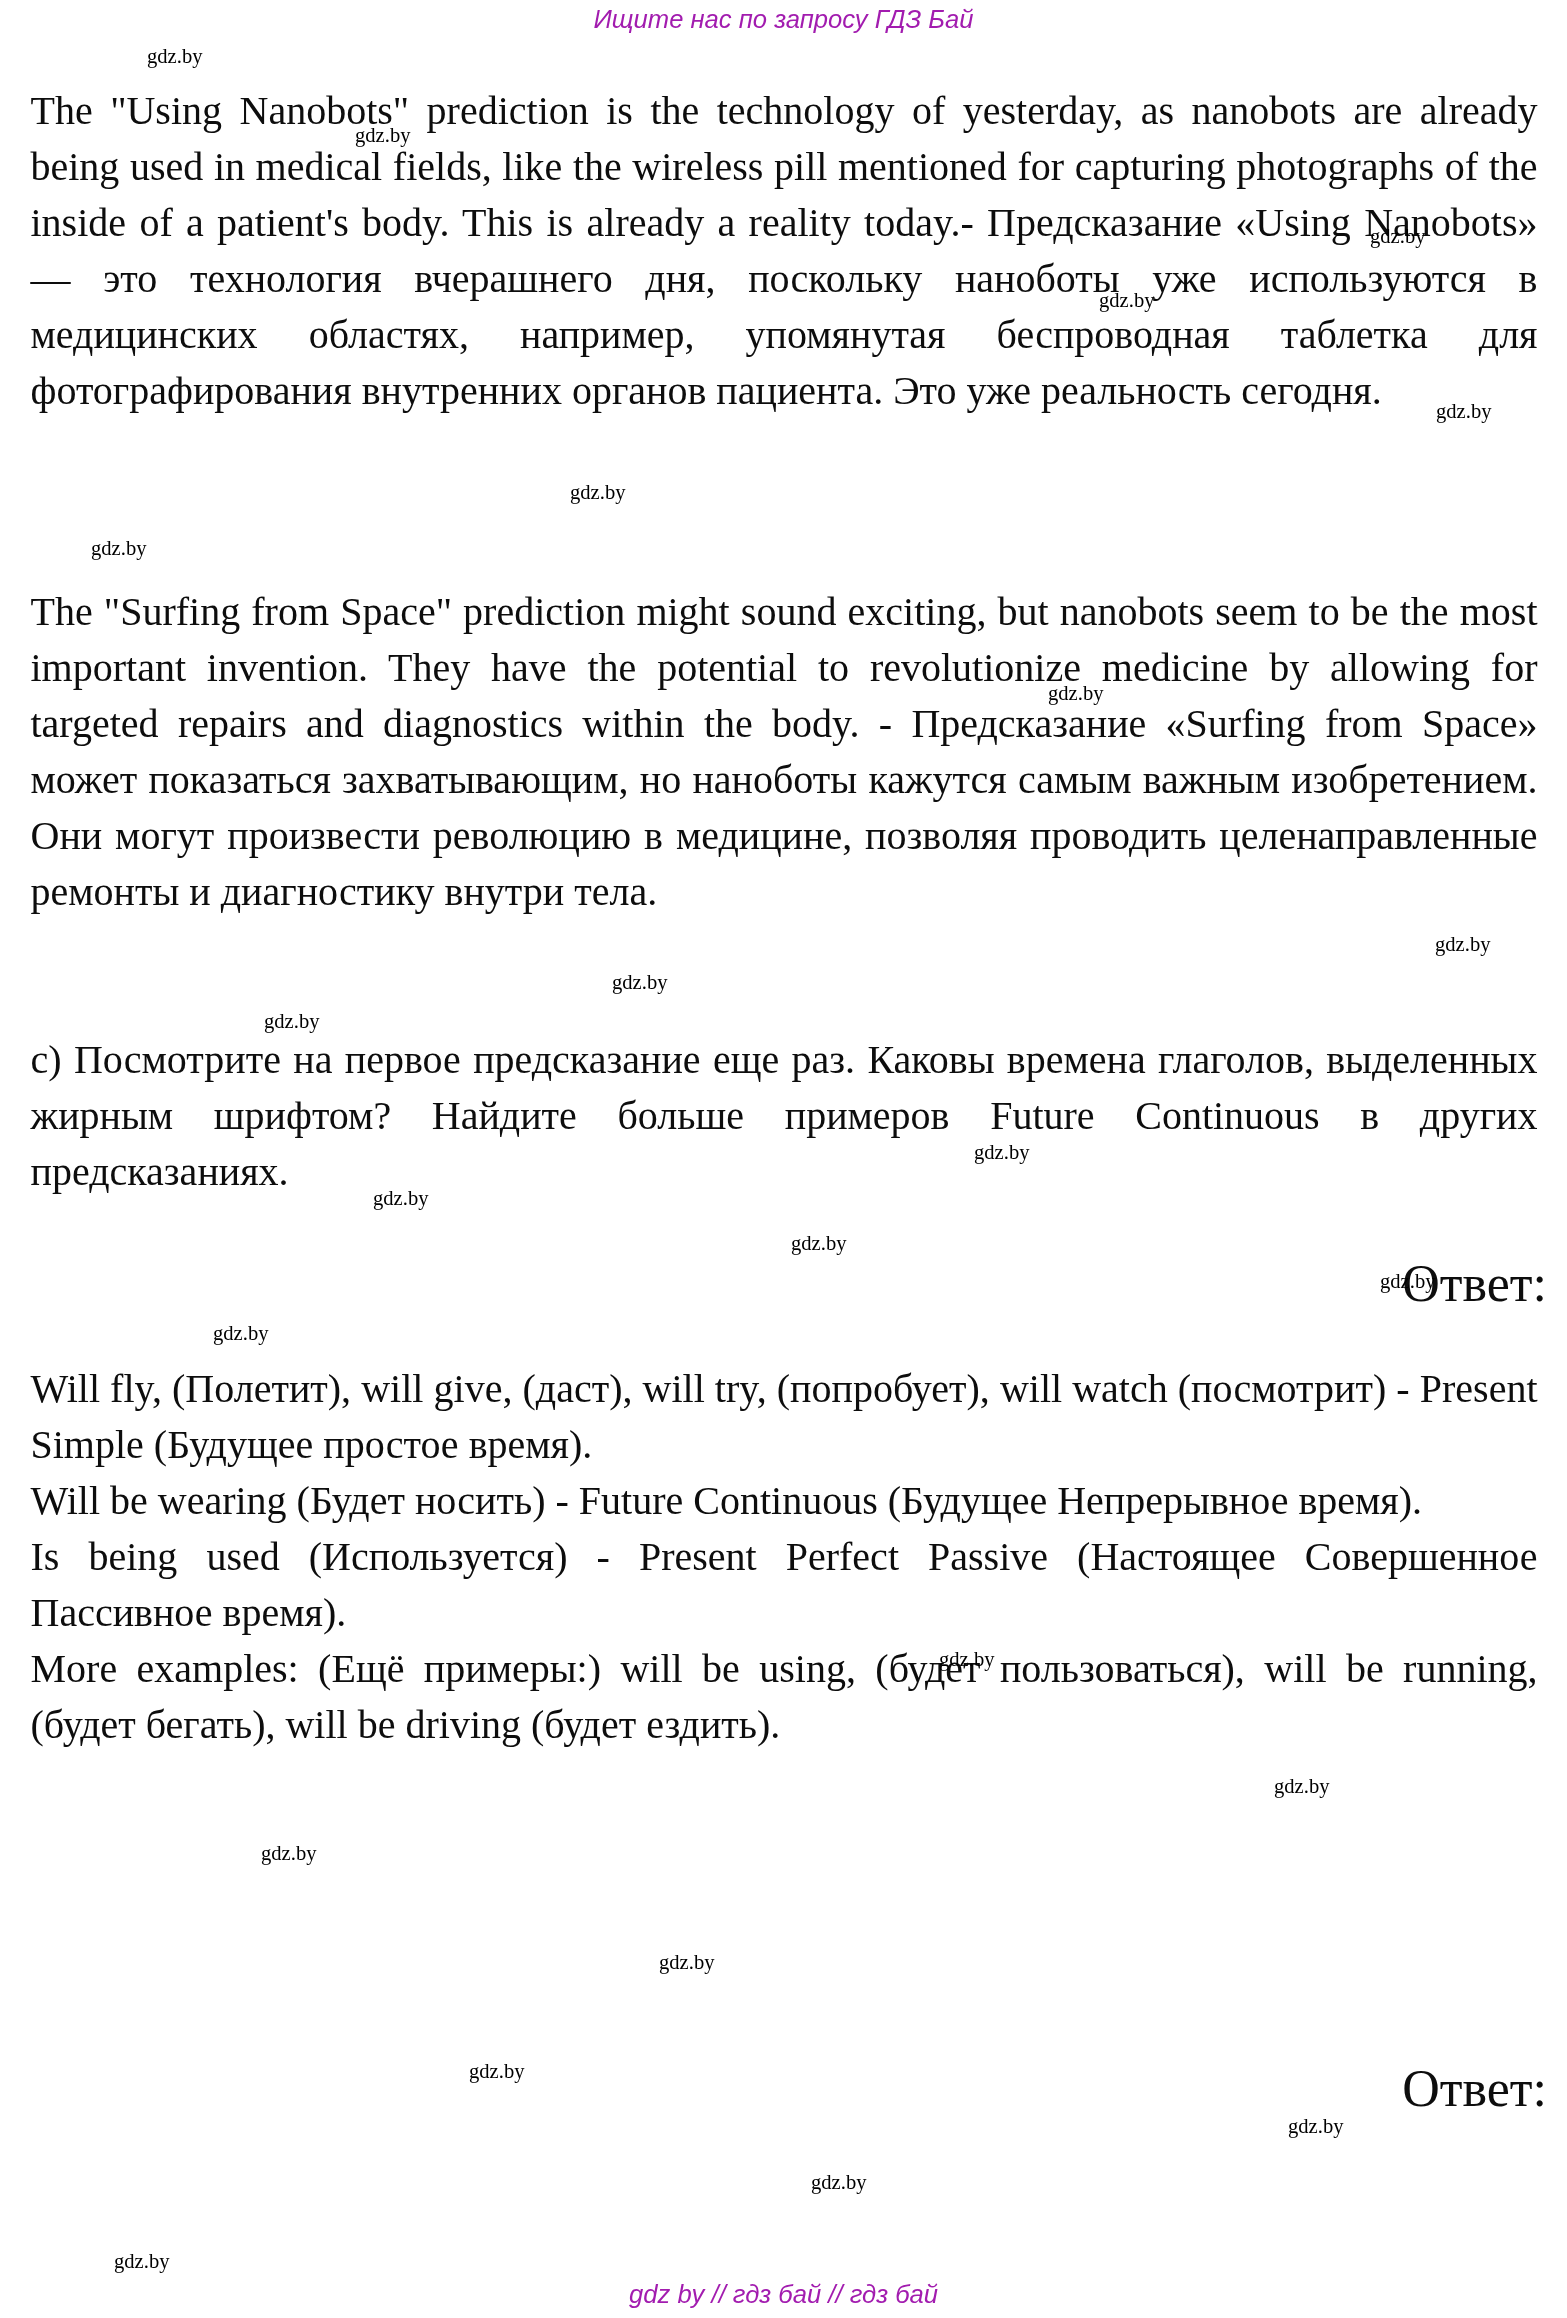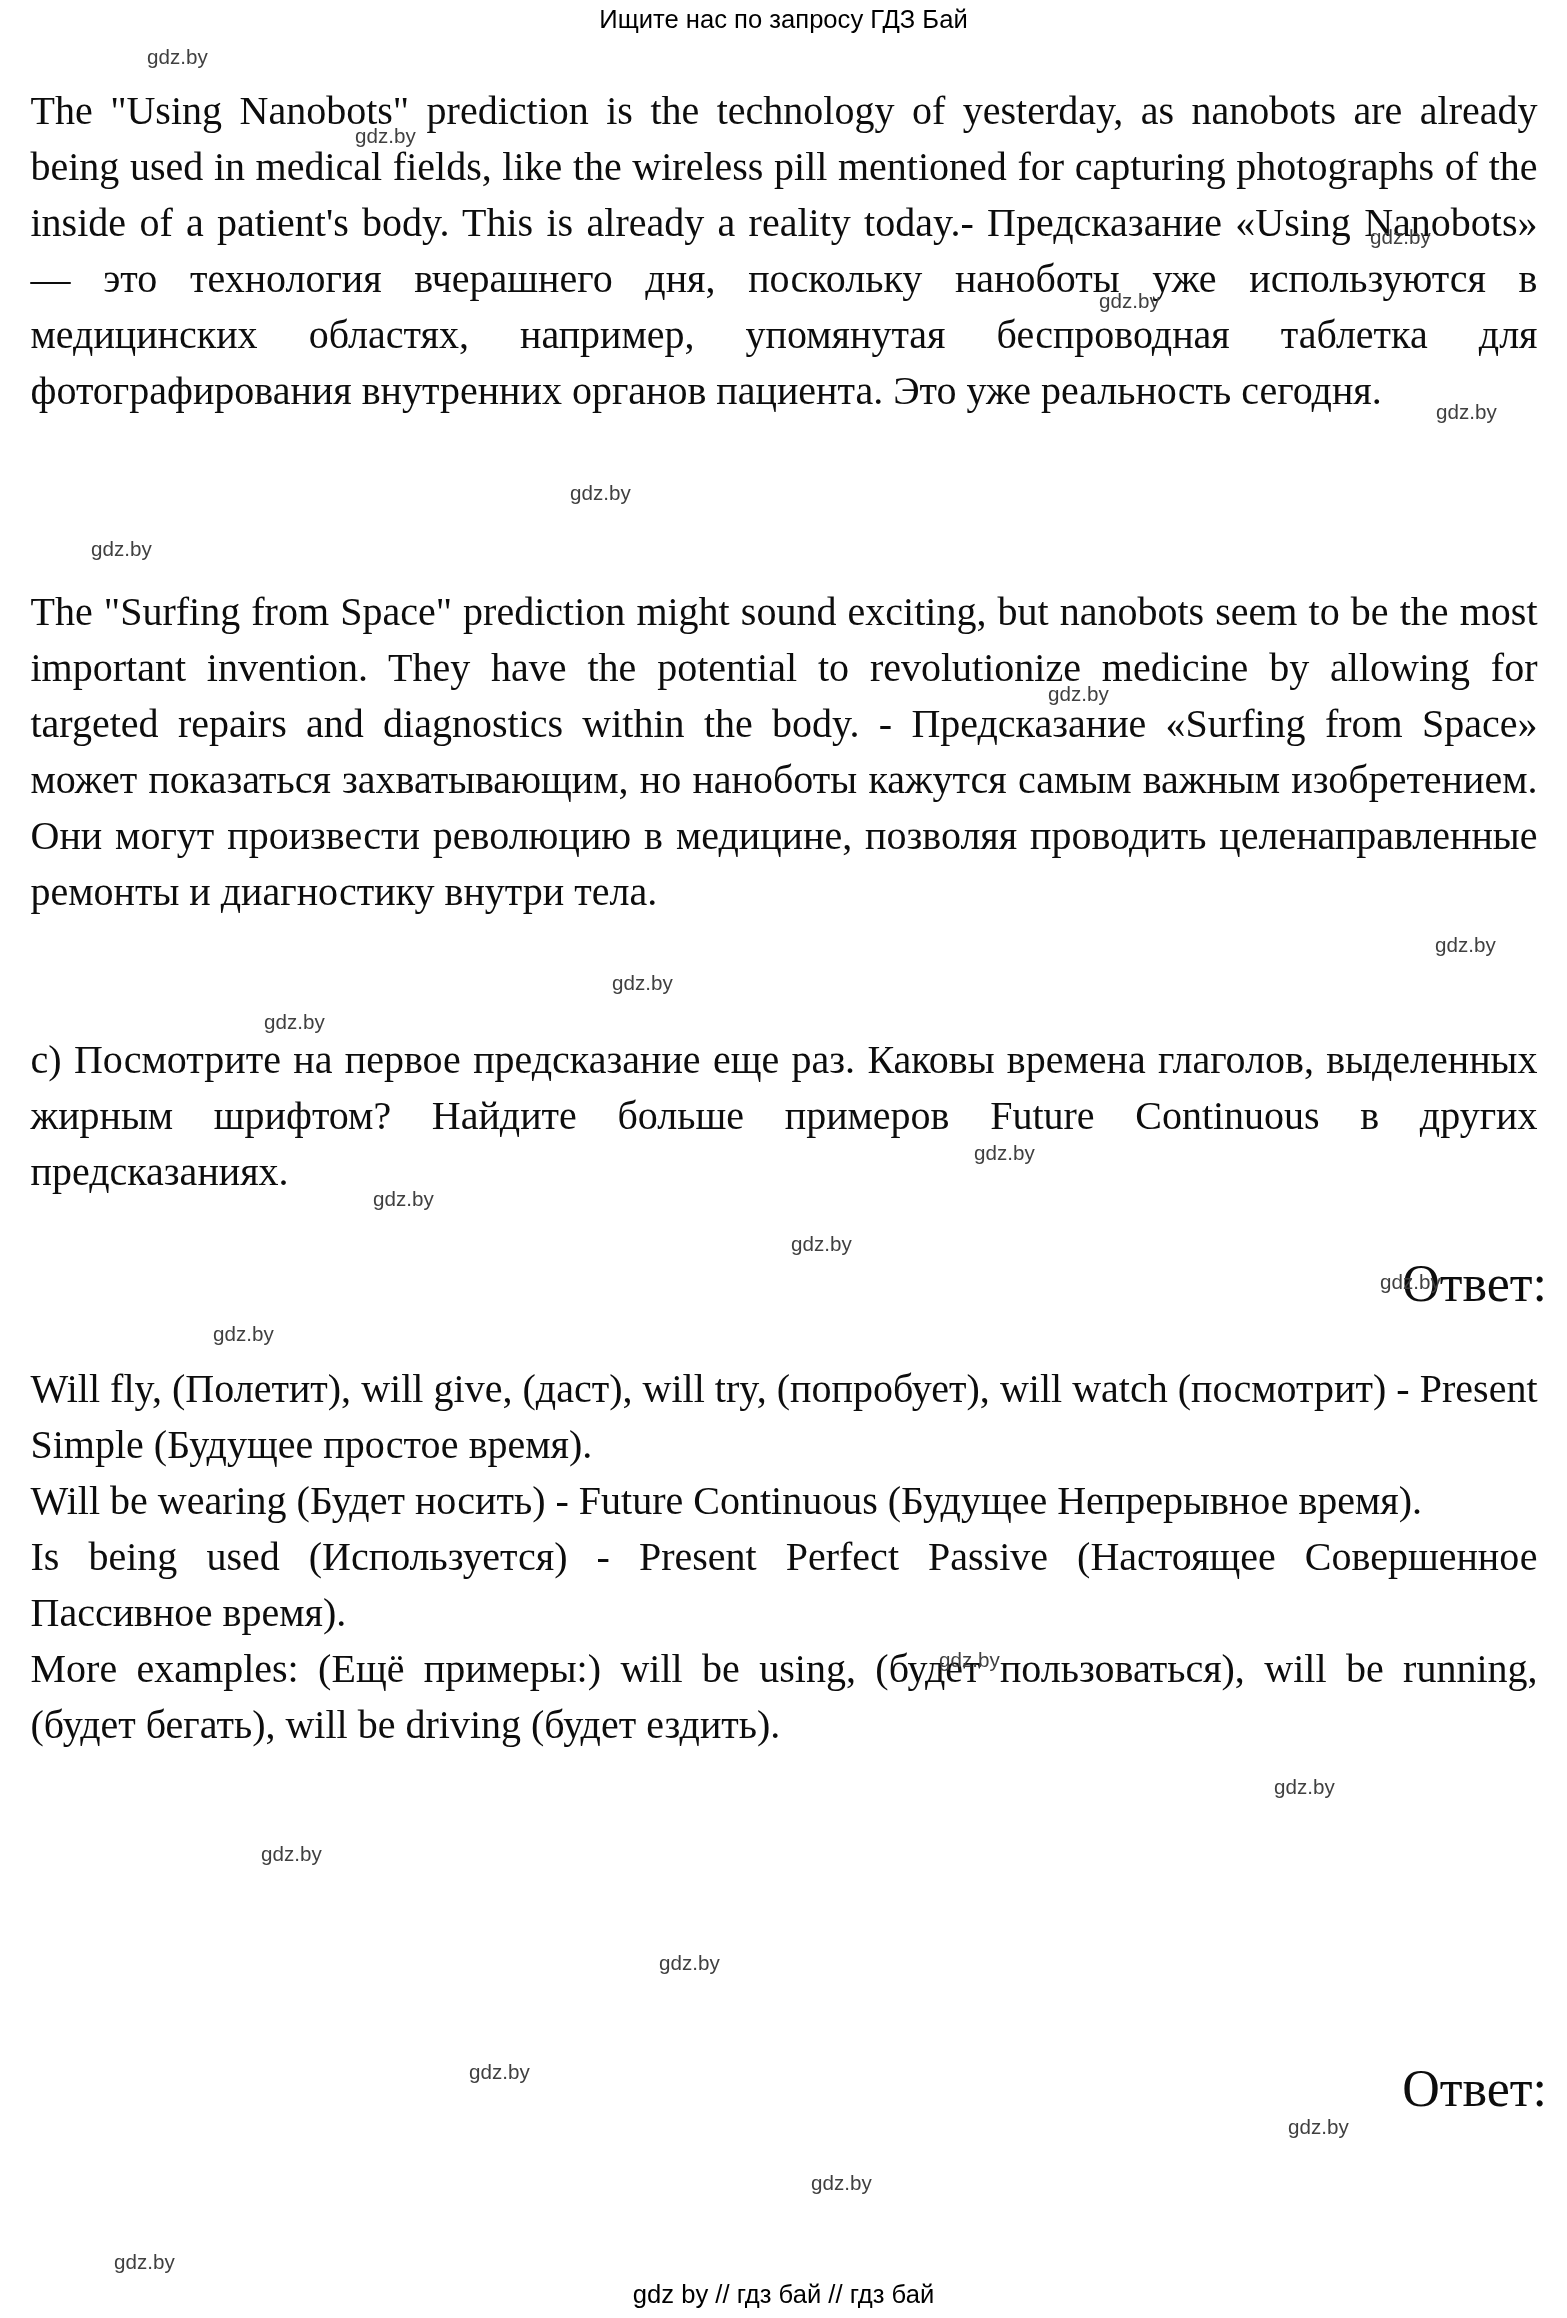--- a/index.html
+++ b/index.html
@@ -32,35 +32,36 @@
   .line {
     position: absolute;
     left: 40px;
     width: 1507px;
     font-size: 52px;
     line-height: 56px;
     text-align: right;
   }
   .wm {
     position: absolute;
-    font-family: Liberation Sans, sans-serif;
+    font-family: Liberation Serif, serif;
     font-size: 20.6px;
-    color: #404040;
+    color: #000000;
     white-space: nowrap;
     text-align: center;
   }
   .banner {
     position: absolute;
     left: 0;
     width: 100%;
     text-align: center;
     font-family: "Liberation Sans", sans-serif;
     font-size: 25.6px;
-    color: #000000;
+    color: #a21caf;
     white-space: nowrap;
+    font-style: italic;
   }
   .banner.top { top: 5px; }
   .banner.bottom { top: 2280px; }
 </style>
 </head>
 <body>
 
 <div class="page">
 
   <div class="banner top">Ищите нас по запросу ГДЗ Бай</div>

